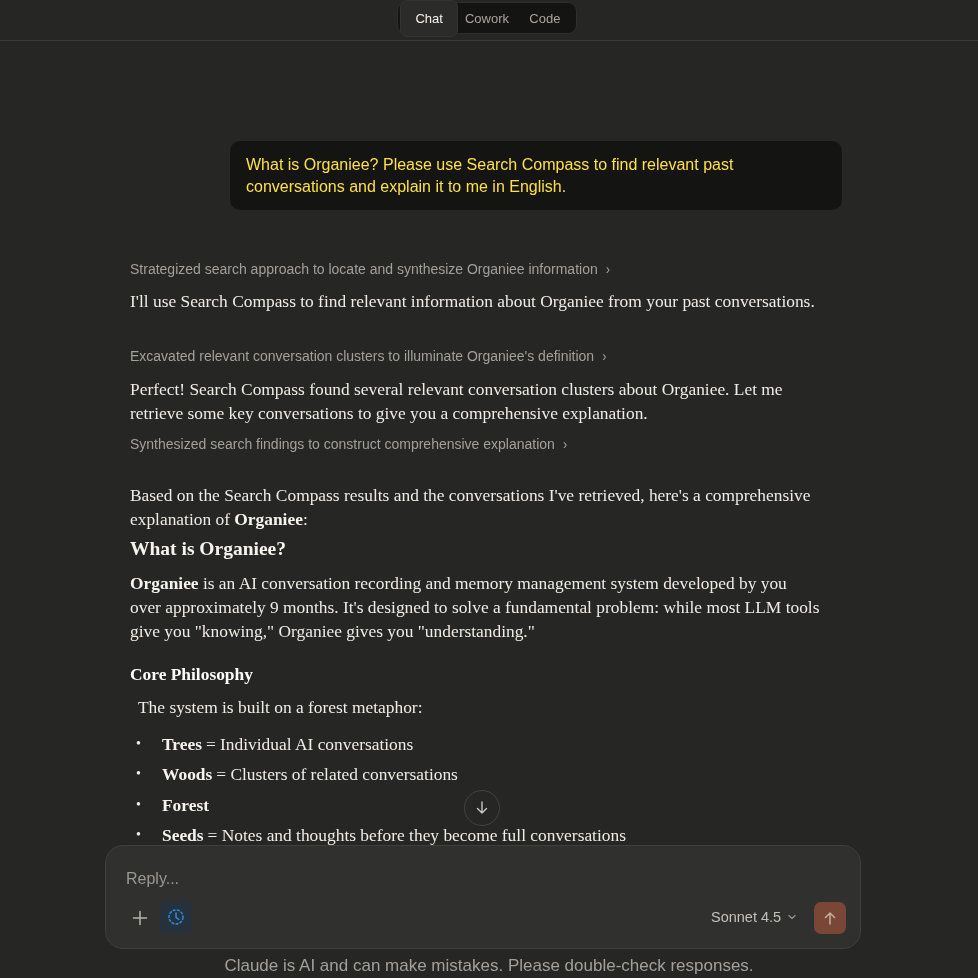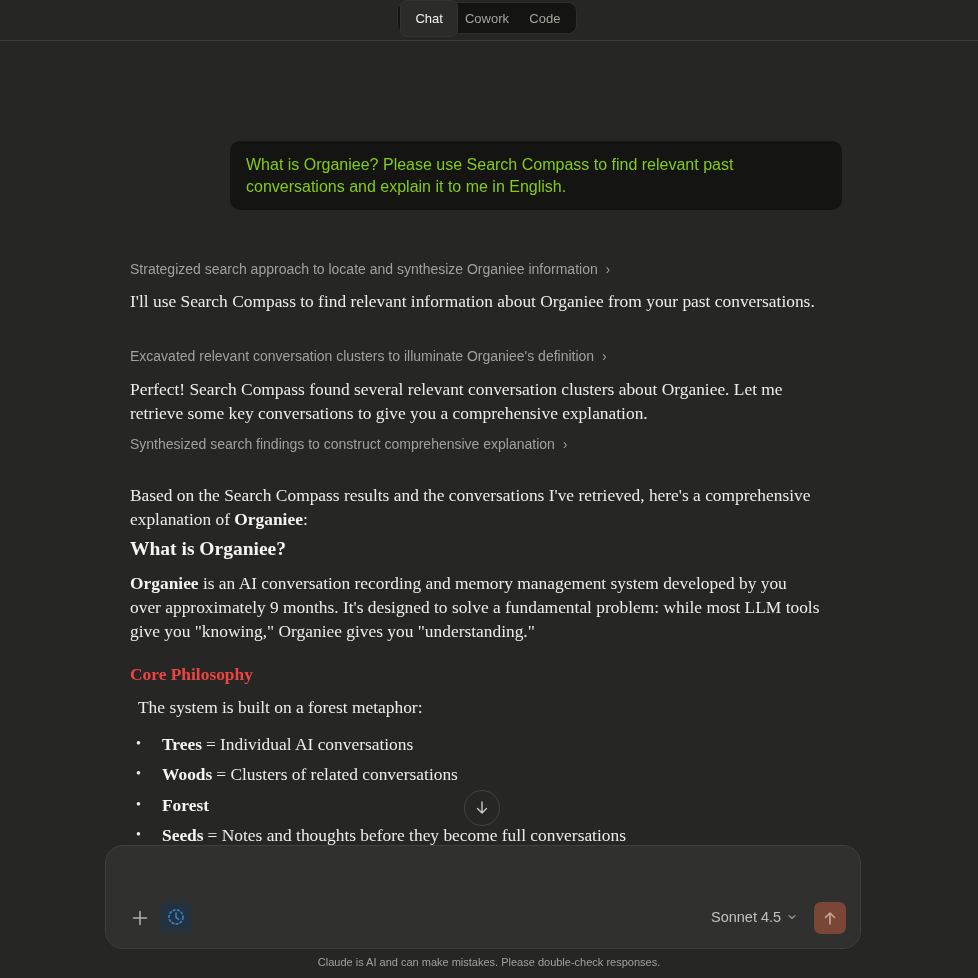--- a/index.html
+++ b/index.html
@@ -7,43 +7,43 @@
     body { position: relative; font-family: "Liberation Sans", sans-serif; color: #eeece6; }
 
     .topbar { position: absolute; left: 0; top: 0; width: 978px; height: 41px; border-bottom: 1px solid #3b3b39; background: #262624; }
     .mode-switch { position: absolute; left: 397px; top: 2px; width: 180px; height: 32px; background: #141413; border: 1px solid #2e2e2c; border-radius: 9px; display: flex; align-items: center; padding: 2px; }
     .mode-tab { height: 37px; display: flex; align-items: center; justify-content: center; font-size: 13px; color: #a6a49d; border-radius: 7px; cursor: pointer; }
     .mode-tab.t0 { width: 59px; }
     .mode-tab.t1 { width: 58px; }
     .mode-tab.t2 { width: 59px; }
     .mode-tab.active { background: #2b2b29; color: #f4f2ec; border: 1px solid #33332f; }
 
-    .user-msg { position: absolute; left: 230px; top: 141px; width: 612px; height: 69px; background: #141413; border-radius: 10px; padding: 13px 16px; font-size: 16px; line-height: 22px; color: #84cc16; }
+    .user-msg { position: absolute; left: 230px; top: 141px; width: 612px; height: 69px; background: #141413; border-radius: 10px; padding: 13px 16px; font-size: 16px; line-height: 22px; color: #fde047; }
     .thinking { position: absolute; left: 130px; font-family: "Liberation Sans", sans-serif; font-size: 14px; color: #a2a09a; display: flex; align-items: center; gap: 8px; cursor: pointer; white-space: nowrap; }
     .thinking .chev { font-size: 13px; color: #a2a09a; transform: scaleY(1.1); }
     .para { position: absolute; left: 130px; width: 690px; font-family: "Liberation Serif", serif; font-size: 17.4px; line-height: 24px; color: #eeece6; }
     .para b { font-weight: bold; color: #f6f4ee; }
     .h2 { position: absolute; left: 130px; font-family: "Liberation Serif", serif; font-weight: bold; font-size: 19.5px; color: #f6f4ee; }
-    .h3 { position: absolute; left: 130px; font-family: "Liberation Serif", serif; font-weight: bold; font-size: 17.4px; color: #ef4444; }
+    .h3 { position: absolute; left: 130px; font-family: "Liberation Serif", serif; font-weight: bold; font-size: 17.4px; color: #ffffff; }
 
     .bullet { position: absolute; left: 130px; width: 690px; height: 26px; display: flex; align-items: center; font-family: "Liberation Serif", serif; font-size: 17.4px; color: #eeece6; }
     .bullet .dot { width: 32px; font-size: 14px; padding-left: 6px; color: #eeece6; }
     .bullet b { font-weight: bold; color: #f6f4ee; margin-right: 4px; }
 
     .scroll-down { position: absolute; left: 464px; top: 790px; width: 36px; height: 36px; border-radius: 50%; background: #262624; border: 1px solid #44443f; display: flex; align-items: center; justify-content: center; cursor: pointer; }
 
     .composer { position: absolute; left: 105px; top: 845px; width: 756px; height: 104px; background: #30302e; border: 1px solid #3f3f3c; border-radius: 18px; }
     .reply-input { position: absolute; left: 20px; top: 20px; width: 560px; height: 26px; background: transparent; border: none; outline: none; font-family: "Liberation Sans", sans-serif; font-size: 16px; color: #eeece6; }
     .reply-input::placeholder { color: #9a9892; }
     .plus-btn { position: absolute; left: 20px; top: 58px; width: 28px; height: 28px; display: flex; align-items: center; justify-content: center; cursor: pointer; }
     .history-btn { position: absolute; left: 54px; top: 55px; width: 32px; height: 32px; border-radius: 7px; background: #25323e; display: flex; align-items: center; justify-content: center; cursor: pointer; }
     .model-select { position: absolute; left: 605px; top: 60px; height: 22px; display: flex; align-items: center; gap: 6px; font-family: "Liberation Sans", sans-serif; font-size: 14.5px; color: #c3c1ba; cursor: pointer; justify-content: space-between; }
     .send-btn { position: absolute; left: 708px; top: 56px; width: 32px; height: 32px; border-radius: 7px; background: #7a4636; display: flex; align-items: center; justify-content: center; cursor: pointer; }
 
-    .disclaimer { position: absolute; left: 0; top: 956px; width: 978px; text-align: center; font-family: "Liberation Sans", sans-serif; font-size: 11px; color: #a2a09a; }
+    .disclaimer { position: absolute; left: 0; top: 956px; width: 978px; text-align: center; font-family: "Liberation Sans", sans-serif; font-size: 17px; color: #a2a09a; }
   </style>
 </head>
 <body>
 
 <div class="topbar">
   <div class="mode-switch">
     <div class="mode-tab t0 active">Chat</div>
     <div class="mode-tab t1">Cowork</div>
     <div class="mode-tab t2">Code</div>
   </div>
@@ -104,20 +104,21 @@
   <span>= Notes and thoughts before they become full conversations</span>
 </div>
 
 <div class="scroll-down">
   <svg width="16" height="16" viewBox="0 0 16 16">
     <path d="M8 2 V13 M3.5 8.5 L8 13 L12.5 8.5" stroke="#c9c7c0" stroke-width="1.4" fill="none" stroke-linecap="round" stroke-linejoin="round"></path>
   </svg>
 </div>
 
 <div class="composer">
+  <input class="reply-input" type="text" placeholder="Reply..." style="">
   <div class="plus-btn">
     <svg width="16" height="16" viewBox="0 0 16 16">
       <path d="M8 1.5 V14.5 M1.5 8 H14.5" stroke="#b4b2ab" stroke-width="1.5" stroke-linecap="round"></path>
     </svg>
   </div>
   <div class="history-btn">
     <svg width="20" height="20" viewBox="0 0 20 20">
       <circle cx="10" cy="10" r="7" stroke="#2f86d6" stroke-width="1.6" fill="none" stroke-dasharray="3 1.2"></circle>
       <path d="M10 6 V10.3 L12.8 12.3" stroke="#2f86d6" stroke-width="1.6" fill="none" stroke-linecap="round" stroke-linejoin="round"></path>
     </svg>

